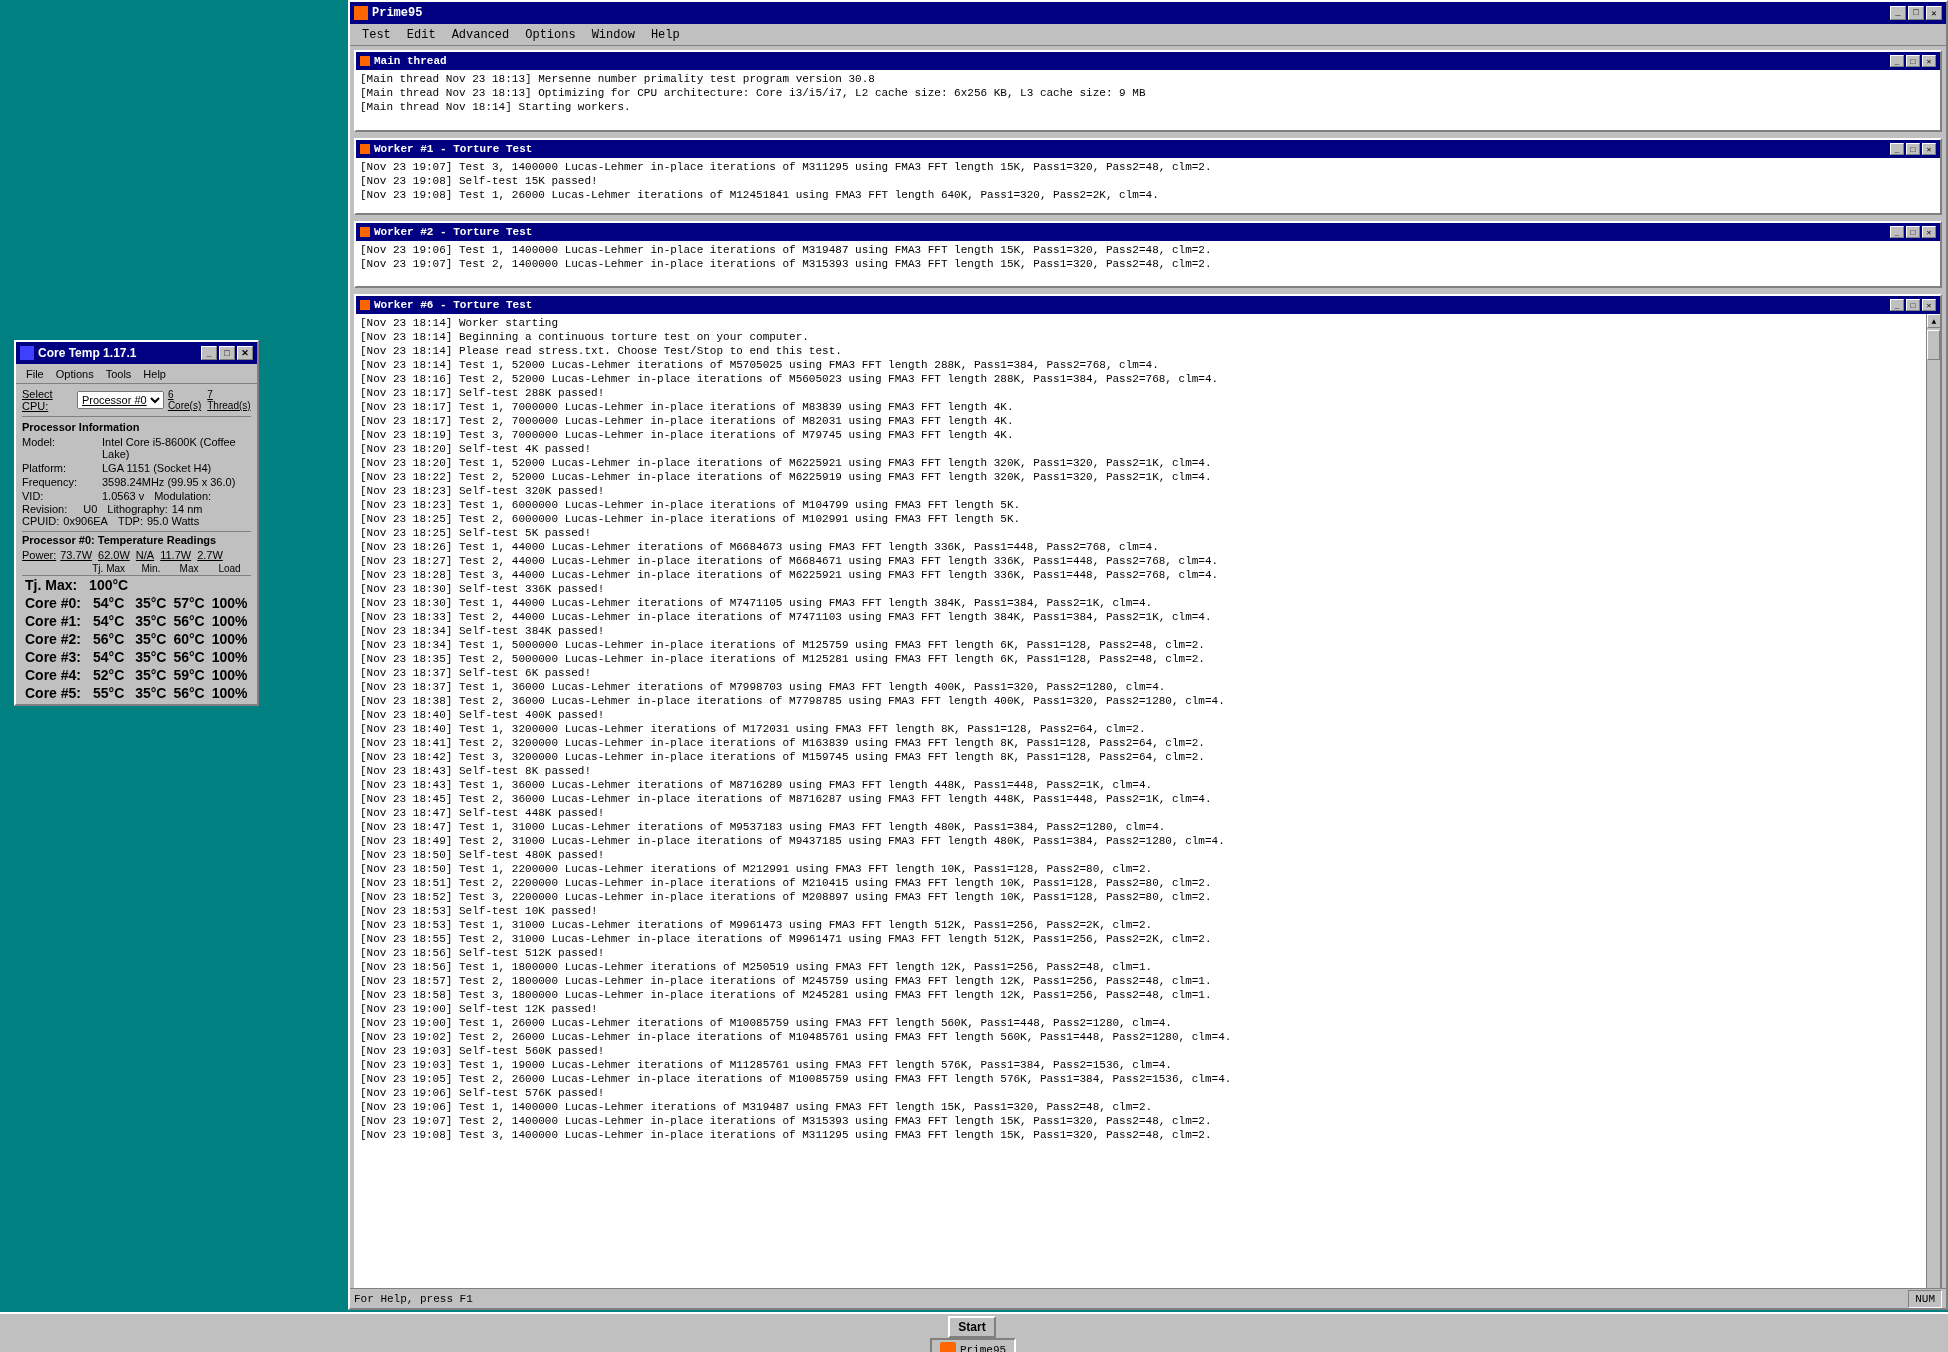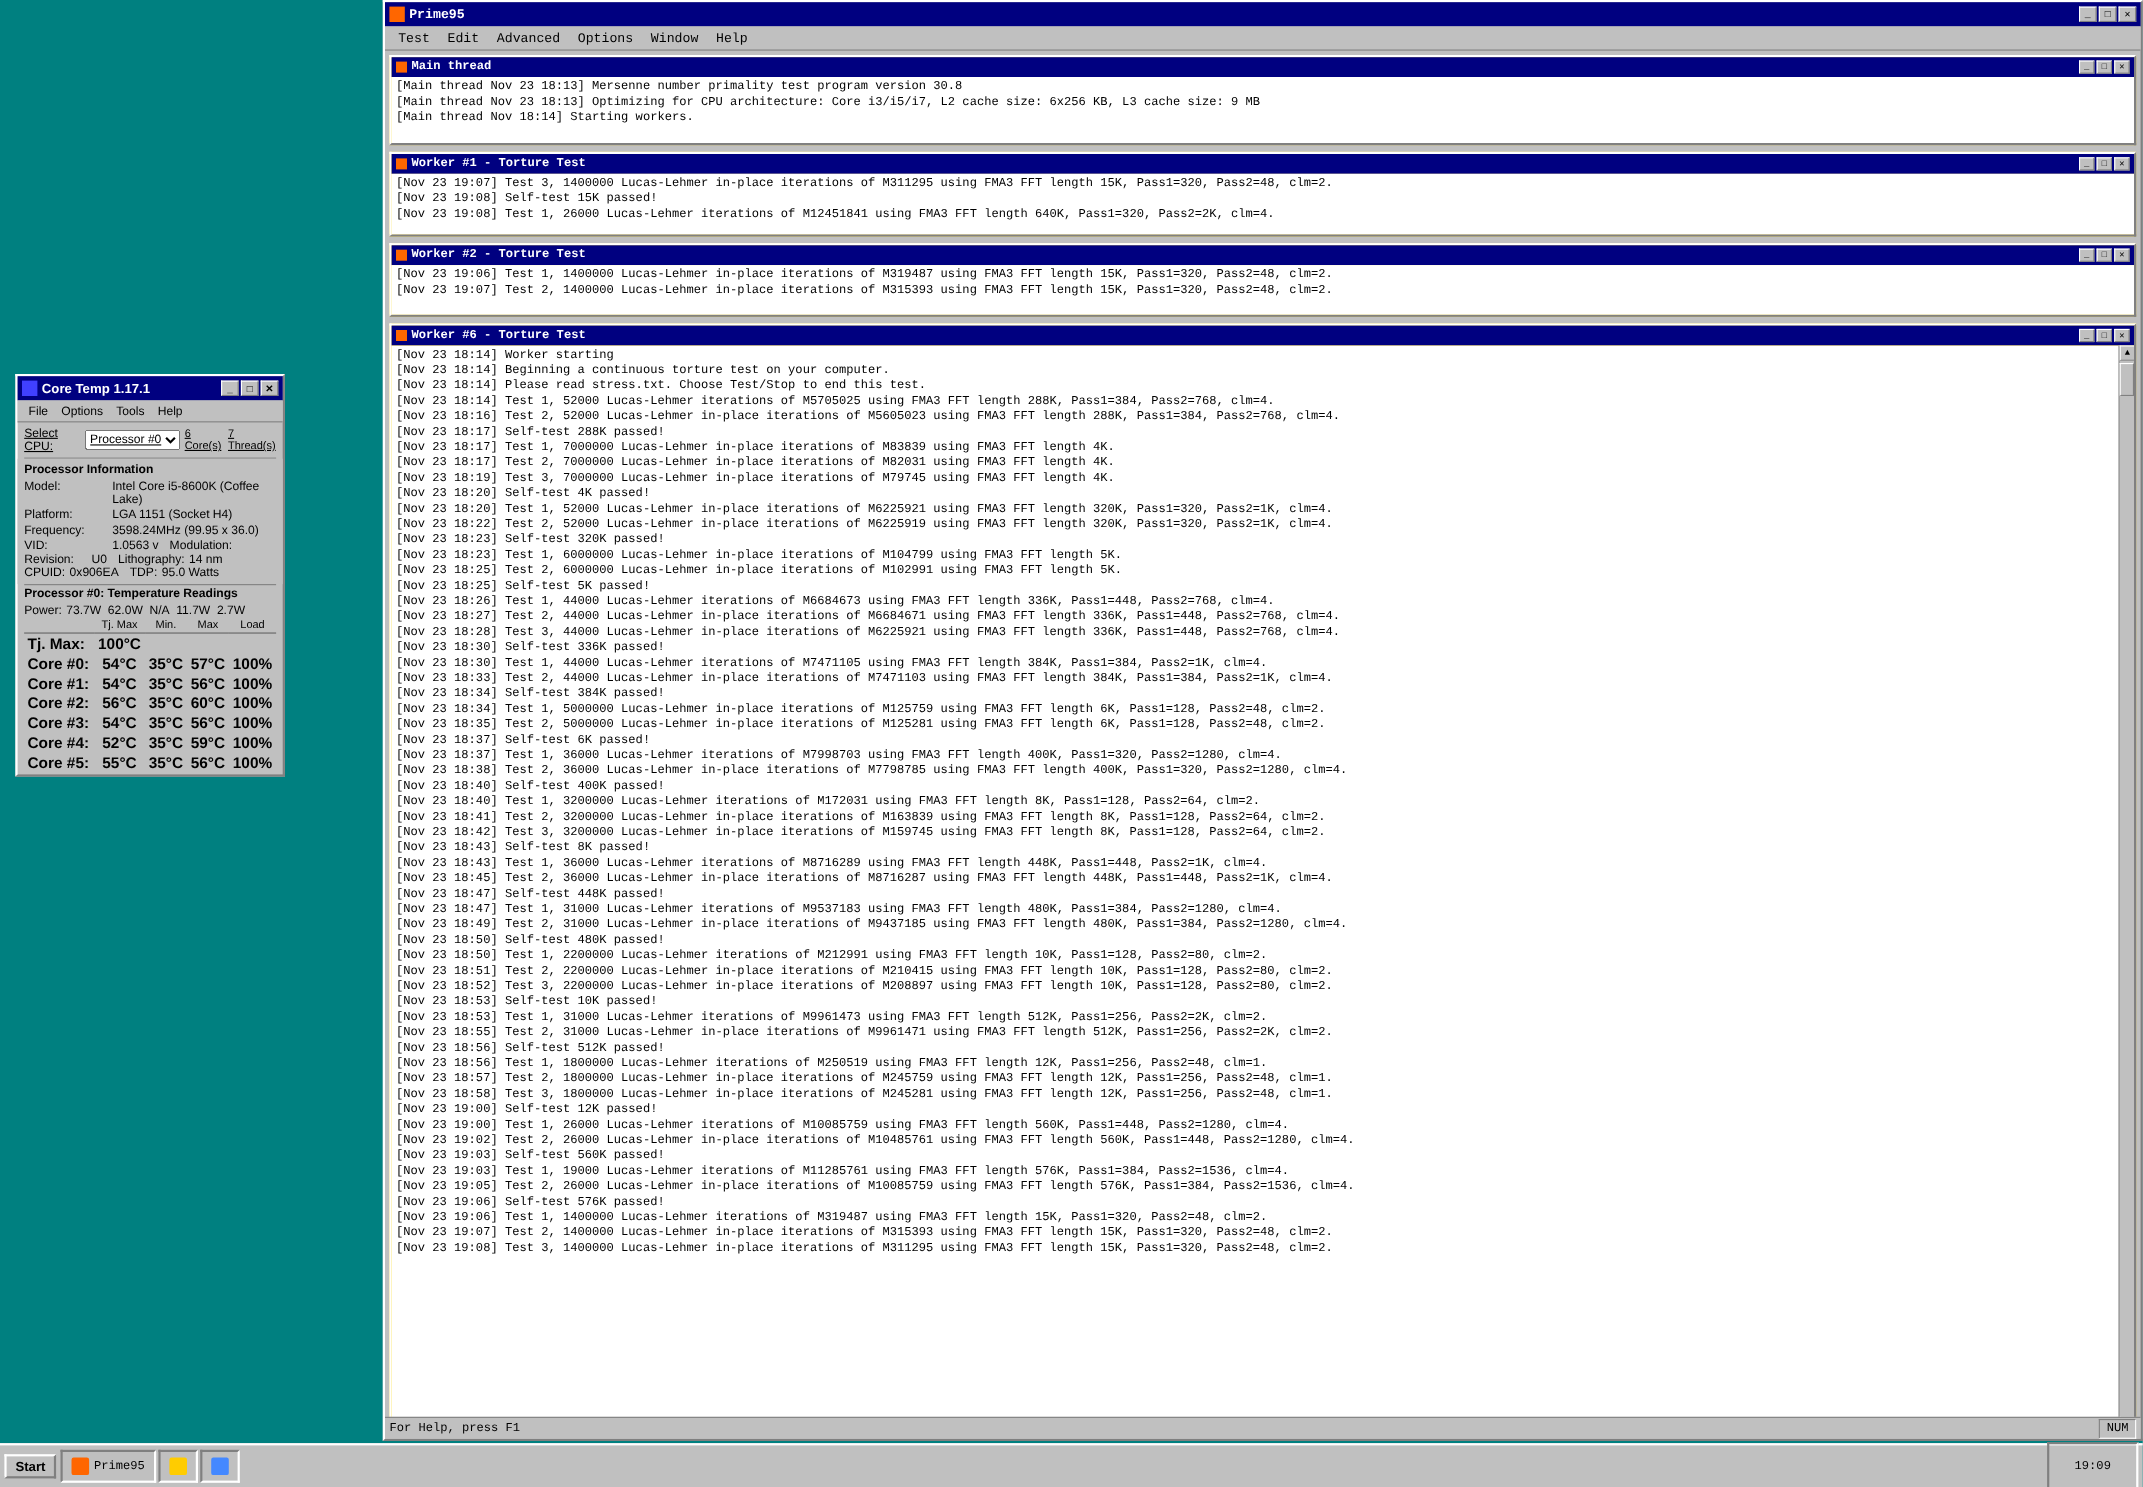--- a/index.html
+++ b/index.html
@@ -19,20 +19,21 @@
       bottom: 0;
       left: 0;
       width: 100%;
       height: 40px;
       background: #c0c0c0;
       border-top: 2px solid #ffffff;
       display: flex;
       align-items: center;
       padding: 2px 4px;
       z-index: 100;
+      flex-direction: column;
     }
     .taskbar-start {
       background: #c0c0c0;
       border: 2px solid;
       border-color: #ffffff #808080 #808080 #ffffff;
       padding: 2px 8px;
       font-weight: bold;
       font-size: 12px;
       margin-right: 4px;
       cursor: pointer;
@@ -280,20 +281,21 @@
     }
     .ct-proc-val {
       color: #000;
       flex: 1;
     }
     .ct-power-row {
       display: flex;
       font-size: 11px;
       padding: 1px 0;
       align-items: flex-start;
+      text-decoration: underline;
     }
     .scrollbar-btn {
       width: 14px;
       height: 14px;
       background: #c0c0c0;
       border: 1px solid;
       border-color: #ffffff #808080 #808080 #ffffff;
       display: flex;
       align-items: center;
       justify-content: center;

